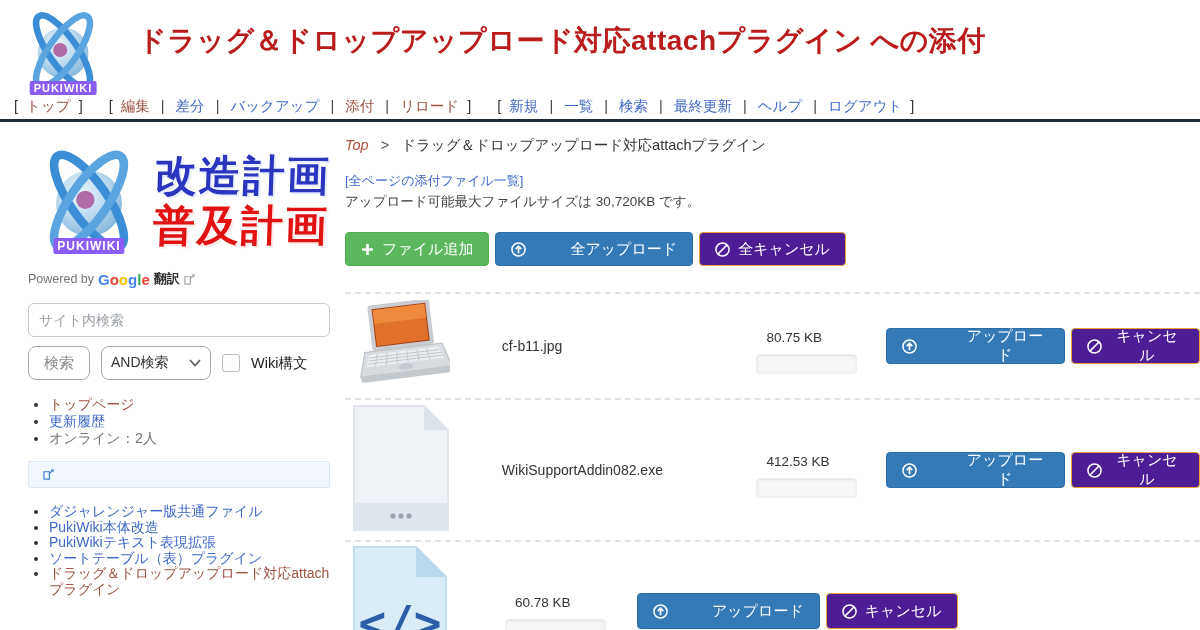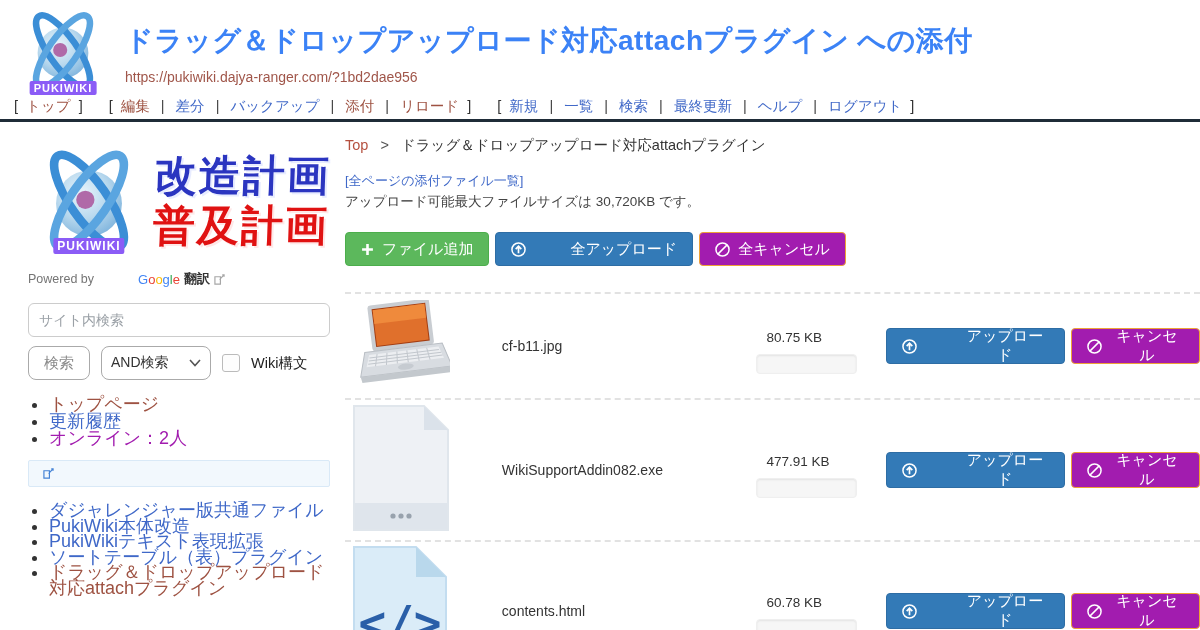--- a/index.html
+++ b/index.html
@@ -7,21 +7,21 @@
     font-family:"Liberation Sans","DejaVu Sans",sans-serif; color:#333; }
   a { text-decoration:none; cursor:pointer; }
 
   
   .hdr-logo { position:absolute; left:16px; top:4px; width:94px; height:94px; }
   .logo-wrap { position:relative; width:100%; height:100%; }
   .logo-label { position:absolute; left:50%; transform:translateX(-50%); bottom:6px;
     background:#8b5cf6; color:#fff; font-weight:bold; font-size:11px; letter-spacing:1px;
     padding:1px 4px; border-radius:2px; }
   .hdr-text { position:absolute; left:125px; top:22px; width:1060px; }
-  h1.page-title { font-size:28px; font-weight:bold; color:#3b82f6; letter-spacing:0.5px; white-space:nowrap; }
+  h1.page-title { font-size:28px; font-weight:bold; color:#b91c1c; letter-spacing:0.5px; white-space:nowrap;margin-left:13px; }
   .page-url { display:inline-block; margin-top:9px; font-size:14px; color:#a0564a; }
 
   
   .topnav { position:absolute; left:10px; top:97px; font-size:14.5px; white-space:nowrap; }
   .topnav .grp { margin-right:14px;text-align:right; }
   .topnav .br { color:#333; margin:0 4px; }
   .topnav .sep { color:#444; margin:0 7px; }
   .nl { color:#4169c8; }
   .nl.v { color:#9e5242; }
   .nav-rule { position:absolute; left:0; top:119px; width:1200px; height:3px; background:#1f2c38; }
@@ -35,67 +35,67 @@
     letter-spacing:2px; white-space:nowrap; transform:skewX(-2deg); }
   .banner-line1 { color:#2b35c0; text-shadow:2px 2px 0 #e8ecff; }
   .banner-line2 { color:#e01212; text-shadow:2px 2px 0 #ffe8e8; }
 
   .lang-select { margin-top:14px; width:100%; height:24px; border:1px solid #777;
     border-radius:12px; display:flex; align-items:center; justify-content:space-between;
     padding:0 10px; font-size:13.5px; color:#222; background:#fff; cursor:pointer; }
   .chev { width:12px; height:8px; flex:0 0 12px; }
 
   .powered { margin-top:6px; font-size:12.5px; color:#757575; display:flex; align-items:center; gap:4px; }
-  .google-word { font-weight:normal; font-size:13px; letter-spacing:0;margin-left:40px; }
+  .google-word { font-weight:bold; font-size:15px; letter-spacing:0; }
   .gl0,.gl3 { color:#4285F4; } .gl1,.gl5 { color:#EA4335; } .gl2 { color:#FBBC05; } .gl4 { color:#34A853; }
   .trans-label { color:#333; font-size:13px; font-weight:bold; }
   .ext-ico { width:11px; height:11px; opacity:0.65; }
 
   .site-search { margin-top:15px; width:100%; height:34px; border:1px solid #ccc; border-radius:6px;
     padding:16px 10px; font-size:14px; color:#333; outline:none; font-family:inherit; }
   .site-search::placeholder { color:#9aa0a6; }
 
   .search-row { margin-top:9px; display:flex; align-items:center; gap:11px; }
   .search-btn { width:62px; height:34px; background:#fff; border:1px solid #aaa; border-radius:8px;
     color:#8a8a8a; font-size:15px; cursor:pointer; font-family:inherit; }
   .mode-select { width:110px; height:34px; border:1px solid #aaa; border-radius:8px; background:#fff;
     display:flex; align-items:center; justify-content:space-between; padding:0 9px;
     font-size:14px; color:#333; cursor:pointer; }
   .wiki-check { width:18px; height:18px; border:1px solid #bbb; border-radius:3px; background:#fdfdfd;
     appearance:none; cursor:pointer; }
   .wiki-label { font-size:14.5px; color:#222; }
 
-  ul.side-list { margin-top:16px; padding-left:21px; font-size:18px; }
+  ul.side-list { margin-top:16px; padding-left:21px; font-size:14px; }
   ul.side-list li { line-height:17px; color:#333; }
   ul.side-list.tight li { line-height:15.6px; }
   .sl { color:#3f68c8; }
   .sl.v { color:#9e5242; }
-  .plain-item { color:#a21caf; }
+  .plain-item { color:#737373;font-family:Liberation Mono, monospace; }
 
   .promo-box { margin-top:13px; background:#f2f8fd; border:1px solid #d9e9f7; border-radius:2px;
     padding:7px 14px; font-size:17px; font-weight:bold; color:#1a66cc; display:flex;
     align-items:center; gap:6px; cursor:pointer; }
   .promo-box .ext-ico { opacity:0.8; }
   .links-block { margin-top:9px; }
 
   
   .main { position:absolute; left:345px; top:130px; width:855px; }
   .breadcrumb { margin-top:6px; font-size:14.5px; color:#333; }
-  .bc-home { color:#b5503f; }
+  .bc-home { color:#b5503f;font-style:italic; }
   .bc-sep { margin:0 8px; color:#555; }
   .attach-link { display:inline-block; margin-top:17px; font-size:13px; color:#3f68c8; }
   .max-note { margin-top:3px; font-size:13.5px; color:#444; }
 
   .action-row { margin-top:21px; display:flex; gap:6px; }
   .btn { display:flex; align-items:center; gap:8px; border-radius:4px; color:#fff; font-size:15px;
     padding:0 15px; height:34px; cursor:pointer; border:1px solid transparent; font-family:inherit; }
   .btn svg { flex:0 0 auto; }
   .btn-green { background:#5cb85c; border-color:#4cae4c; }
   .btn-blue { background:#337ab7; border-color:#2e6da4;gap:44px; }
-  .btn-orange { background:#a21caf; border-color:#eea236; }
+  .btn-orange { background:#4c1d95; border-color:#eea236; }
 
   .file-list { margin-top:26px; }
   .file-row { display:flex; align-items:center; border-top:2px dashed #e2e2e2; }
   .row-1 { height:106px; } .row-2 { height:142px; } .row-3 { height:140px; }
   .thumb-col { width:160px; padding-left:7px; }
   .name-col { width:260px; font-size:14px; color:#333; }
   .meta-col { width:116px; }
   .fsize { font-size:13.5px; color:#333; padding-left:10px; margin-bottom:9px;margin-top:12px; }
   .progress { width:101px; height:20px; background:#f6f6f6; border:1px solid #efefef;
     border-radius:4px; box-shadow:inset 0 1px 2px rgba(0,0,0,0.08); }
@@ -119,21 +119,20 @@
       <circle cx="47" cy="49" r="7.5" fill="#b06aa8"></circle>
       <ellipse cx="50" cy="50" rx="45" ry="15" fill="none" stroke="#3b8ed6" stroke-width="7" transform="rotate(55 50 50)"></ellipse>
       <ellipse cx="50" cy="50" rx="45" ry="15" fill="none" stroke="#5aa5e0" stroke-width="7" transform="rotate(-55 50 50)"></ellipse>
     </svg>
     <span class="logo-label">PUKIWIKI</span>
   </span>
 </a>
 
 <div class="hdr-text">
   <h1 class="page-title">ドラッグ＆ドロップアップロード対応attachプラグイン への添付</h1>
-  <a class="page-url">https://pukiwiki.dajya-ranger.com/?1bd2dae956</a>
 </div>
 
 <nav class="topnav">
   <span class="grp">
     <span class="br">[</span>
     <a class="nl v">トップ</a>
     <span class="br">]</span>
   </span>
   <span class="grp">
     <span class="br">[</span>
@@ -321,21 +320,21 @@
           <path d="M2 2 H72 L96 26 V126 H2 Z" fill="#eef1f5" stroke="#e0e6ec" stroke-width="2"></path>
           <path d="M72 2 L96 26 H72 Z" fill="#dbe2ea"></path>
           <rect x="3" y="99" width="92" height="26" fill="#dfe5ec"></rect>
           <circle cx="41" cy="112" r="2.6" fill="#98a2ad"></circle>
           <circle cx="49" cy="112" r="2.6" fill="#98a2ad"></circle>
           <circle cx="57" cy="112" r="2.6" fill="#98a2ad"></circle>
         </svg>
       </div>
       <div class="name-col">WikiSupportAddin082.exe</div>
       <div class="meta-col">
-        <div class="fsize">477.91 KB</div>
+        <div class="fsize">412.53 KB</div>
         <div class="progress"></div>
       </div>
       <div class="btn-col">
         <button class="btn btn-blue btn-sm">
           <svg width="15" height="15" viewBox="0 0 16 16">
             <circle cx="8" cy="8" r="7" fill="none" stroke="#fff" stroke-width="1.6"></circle>
             <path d="M8 12 V5 M5 7.5 L8 4.5 L11 7.5" fill="none" stroke="#fff" stroke-width="1.8"></path>
           </svg>
           <span>アップロード</span>
         </button>
@@ -350,21 +349,20 @@
     </div>
 
     <div class="file-row row-3">
       <div class="thumb-col">
         <svg width="96" height="128" viewBox="0 0 96 128">
           <path d="M2 2 H64 L94 32 V126 H2 Z" fill="#daecf8" stroke="#c3ddf0" stroke-width="2"></path>
           <path d="M64 2 L94 32 H64 Z" fill="#b9d8ec"></path>
           <text x="48" y="94" text-anchor="middle" font-size="46" font-weight="bold" fill="#2a5fa8" font-family="DejaVu Sans Mono, monospace">&lt;/&gt;</text>
         </svg>
       </div>
-      <div class="name-col">contents.html</div>
       <div class="meta-col">
         <div class="fsize">60.78 KB</div>
         <div class="progress"></div>
       </div>
       <div class="btn-col">
         <button class="btn btn-blue btn-sm">
           <svg width="15" height="15" viewBox="0 0 16 16">
             <circle cx="8" cy="8" r="7" fill="none" stroke="#fff" stroke-width="1.6"></circle>
             <path d="M8 12 V5 M5 7.5 L8 4.5 L11 7.5" fill="none" stroke="#fff" stroke-width="1.8"></path>
           </svg>

